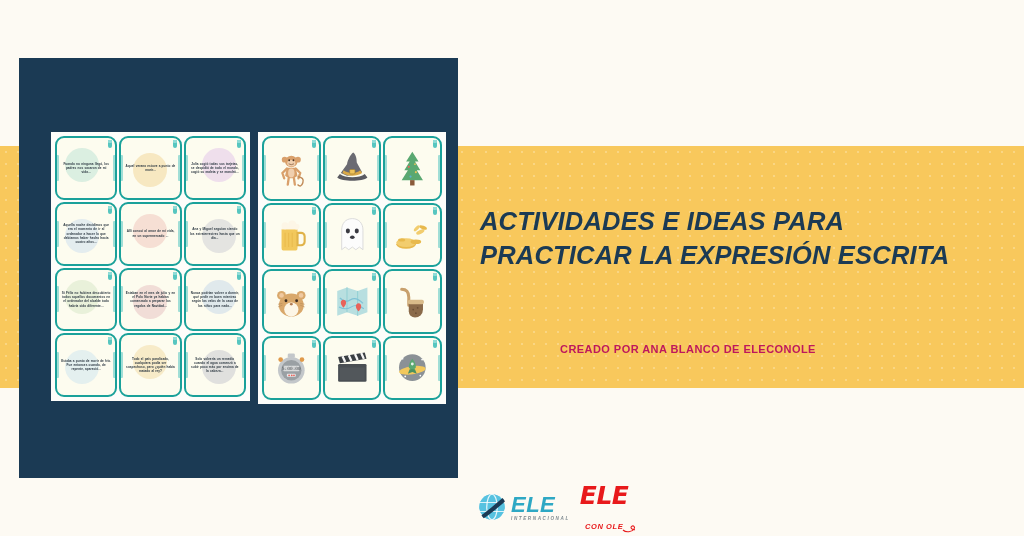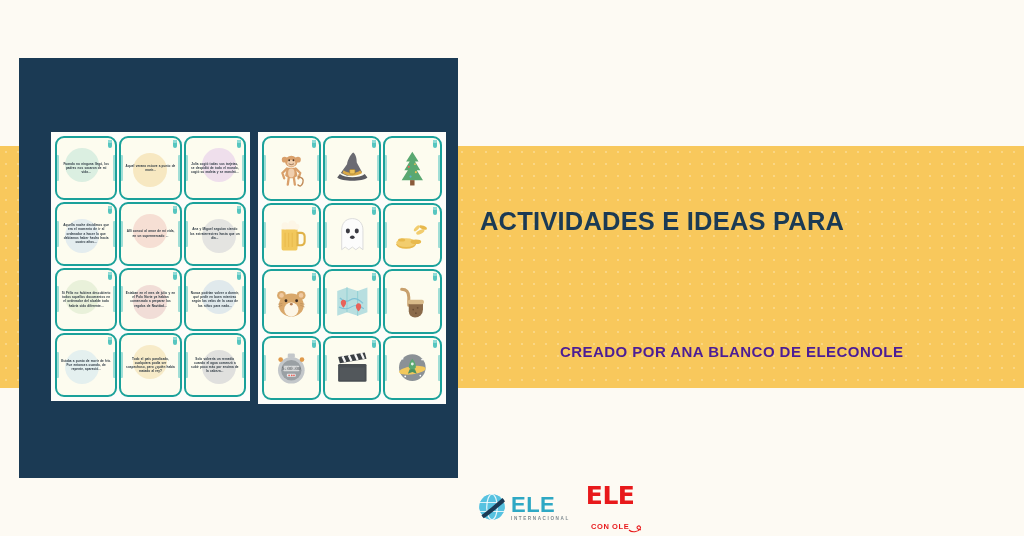--- a/index.html
+++ b/index.html
@@ -83,32 +83,32 @@
     opacity:.55;z-index:1;
   }
 
   
   .ic{width:100%;height:100%;display:block;}
 
   
   .title{
     position:absolute;left:480px;top:205px;width:520px;
     font-size:25.5px;font-weight:bold;letter-spacing:.2px;
-    color:#1b3a54;line-height:1.33;
+    color:#1b3a54;line-height:1.33;font-style:italic;
   }
   .subtitle{
     position:absolute;left:560px;top:343px;width:460px;
-    font-size:15px;font-weight:bold;letter-spacing:.45px;
-    color:#4c1d95;
+    font-size:11px;font-weight:bold;letter-spacing:.45px;
+    color:#be185d;
   }
 
   
   .logos{
     position:absolute;left:477px;top:483px;
-    display:flex;align-items:center;gap:16px;
+    display:flex;align-items:center;gap:10px;font-style:italic;
   }
   .logo-ele-int{display:flex;align-items:flex-end;gap:4px;}
   .globe{width:30px;height:30px;position:relative;}
   .ele-int-text{position:relative;line-height:1;}
   .ele-int-text .big{
     font-size:22px;font-weight:bold;color:#2ea8c4;letter-spacing:.5px;
     display:block;
   }
   .ele-int-text .small{
     font-size:4.6px;font-weight:bold;color:#7f8a90;letter-spacing:1.6px;
@@ -417,20 +417,21 @@
               <circle cx="16" cy="34" r="1" fill="#fdfdfd"></circle>
               <circle cx="33" cy="33" r="1" fill="#fdfdfd"></circle>
             </svg>
           </span>
         </div>
       </div>
   </div>
 
   <div class="title">
     <div>ACTIVIDADES E IDEAS PARA</div>
+    <div>PRACTICAR LA EXPRESIÓN ESCRITA</div>
   </div>
 
   <div class="subtitle">CREADO POR  ANA BLANCO DE ELECONOLE</div>
 
   <div class="logos">
 
     <div class="logo-ele-int">
       <span class="globe">
         <svg viewBox="0 0 40 40" width="30" height="30">
           <circle cx="20" cy="20" r="17" fill="#7fd0e8"></circle>

